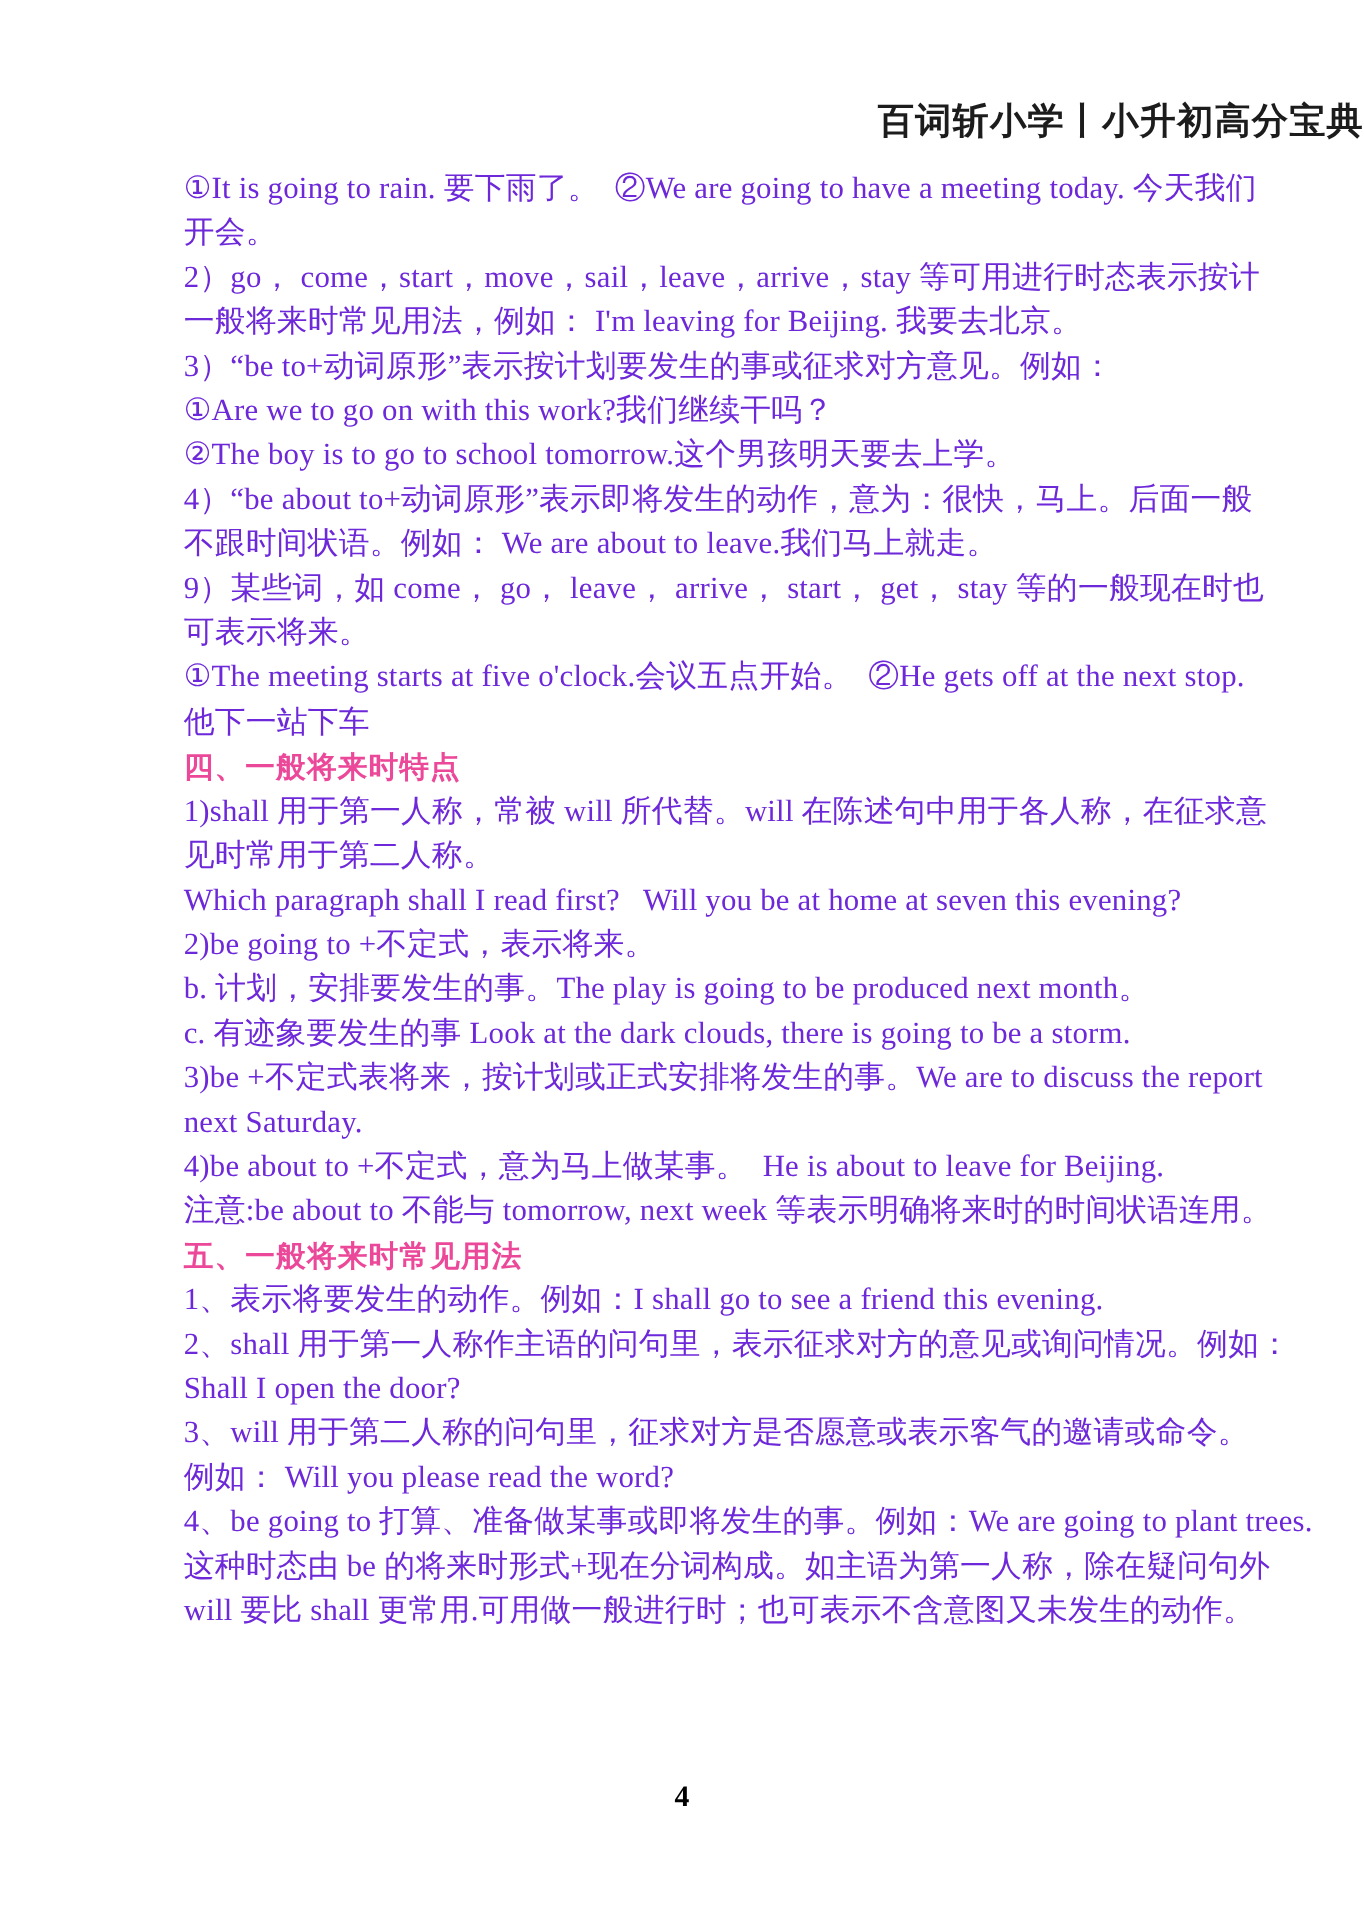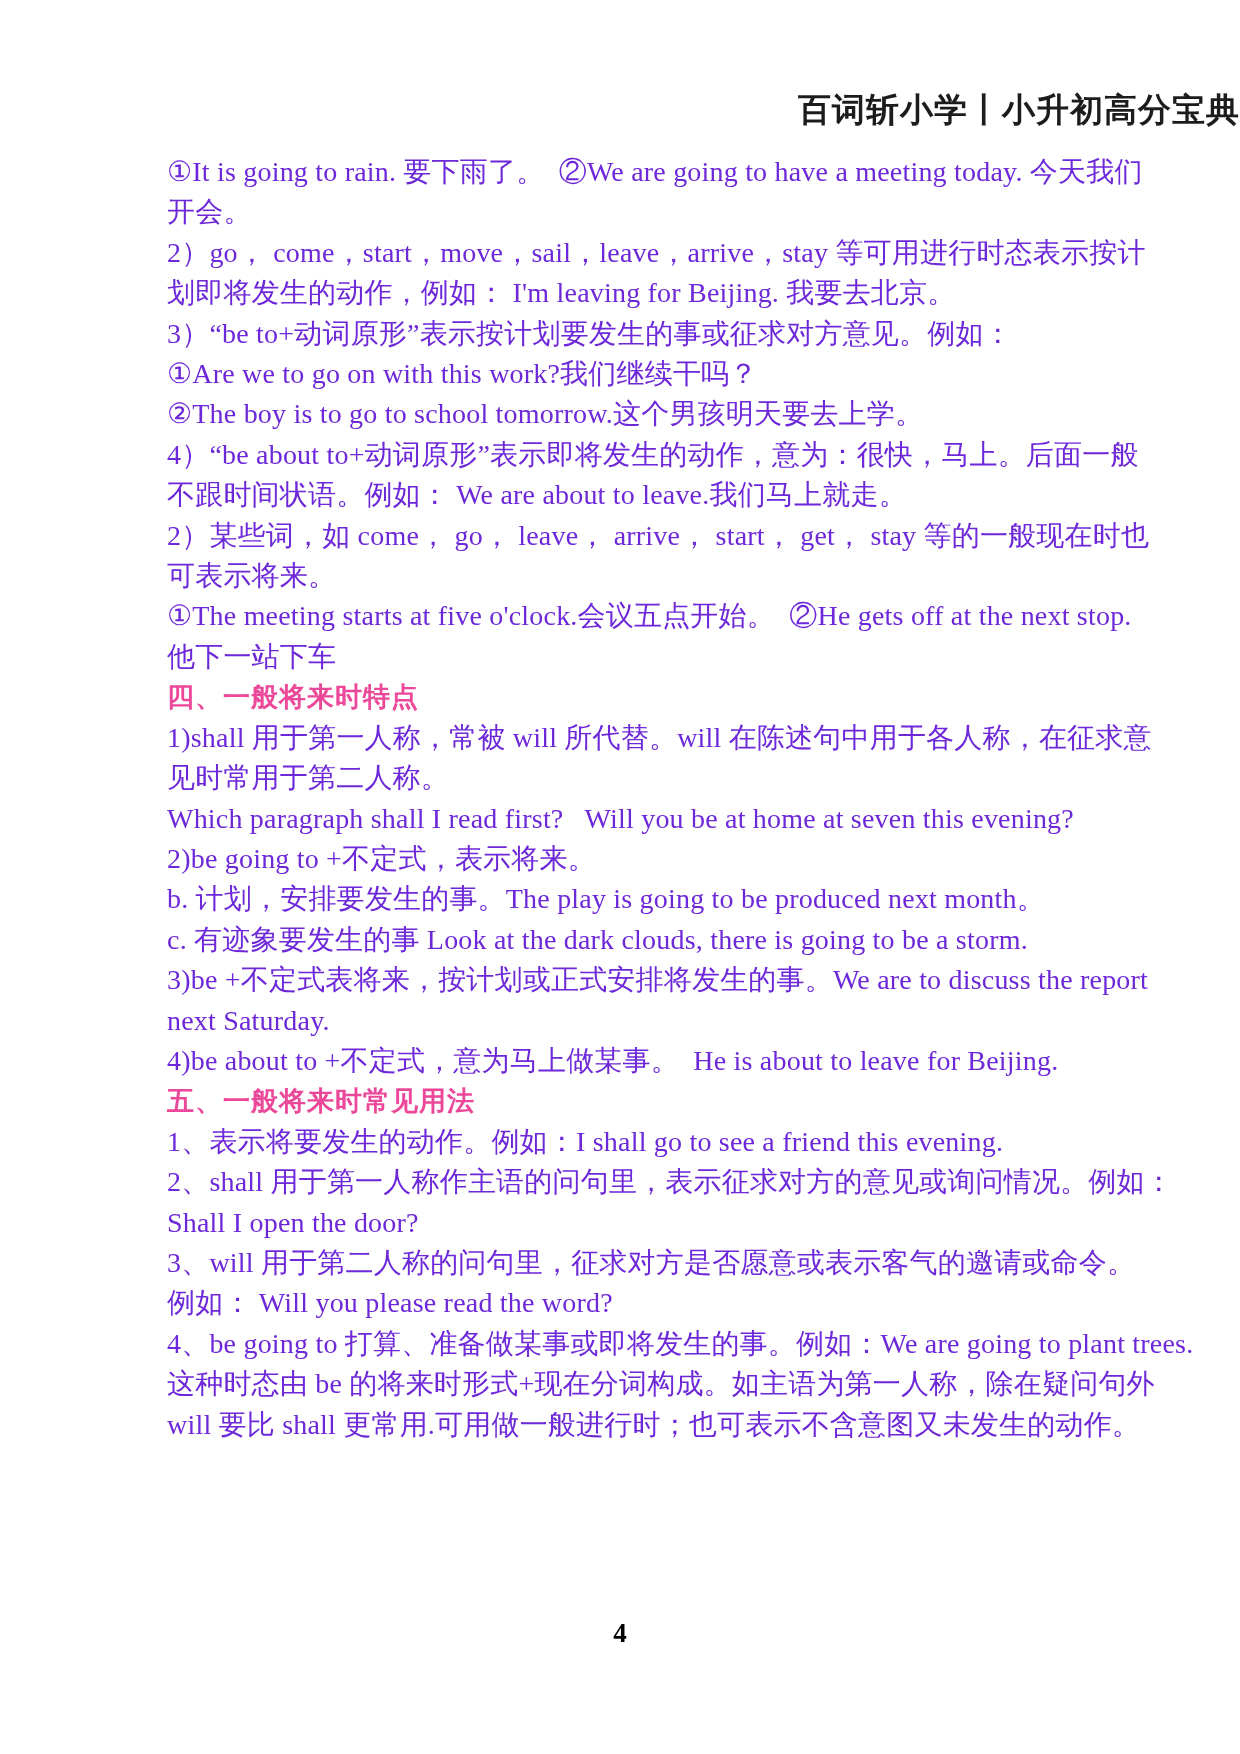--- a/index.html
+++ b/index.html
@@ -61,40 +61,41 @@
 </head>
 <body>
 
 <div class="page">
   <div class="title">百词斩小学丨小升初高分宝典</div>
 
   <div class="content">
       <div class="line">①It is going to rain. 要下雨了。  ②We are going to have a meeting today. 今天我们</div>
       <div class="line">开会。</div>
       <div class="line">2）go， come，start，move，sail，leave，arrive，stay 等可用进行时态表示按计</div>
-      <div class="line">划即将发生的动作，例如： I'm leaving for Beijing. 我要去北京。</div>
+      <div class="line">一般将来时常见用法，例如： I'm leaving for Beijing. 我要去北京。</div>
       <div class="line">3）“be to+动词原形”表示按计划要发生的事或征求对方意见。例如：</div>
       <div class="line">①Are we to go on with this work?我们继续干吗？</div>
       <div class="line">②The boy is to go to school tomorrow.这个男孩明天要去上学。</div>
       <div class="line">4）“be about to+动词原形”表示即将发生的动作，意为：很快，马上。后面一般</div>
       <div class="line">不跟时间状语。例如： We are about to leave.我们马上就走。</div>
-      <div class="line">2）某些词，如 come， go， leave， arrive， start， get， stay 等的一般现在时也</div>
+      <div class="line">9）某些词，如 come， go， leave， arrive， start， get， stay 等的一般现在时也</div>
       <div class="line">可表示将来。</div>
       <div class="line">①The meeting starts at five o'clock.会议五点开始。  ②He gets off at the next stop.</div>
       <div class="line">他下一站下车</div>
       <div class="line heading">四、一般将来时特点</div>
       <div class="line">1)shall 用于第一人称，常被 will 所代替。will 在陈述句中用于各人称，在征求意</div>
       <div class="line">见时常用于第二人称。</div>
       <div class="line">Which paragraph shall I read first?   Will you be at home at seven this evening?</div>
       <div class="line">2)be going to +不定式，表示将来。</div>
       <div class="line">b. 计划，安排要发生的事。The play is going to be produced next month。</div>
       <div class="line">c. 有迹象要发生的事 Look at the dark clouds, there is going to be a storm.</div>
       <div class="line">3)be +不定式表将来，按计划或正式安排将发生的事。We are to discuss the report</div>
       <div class="line">next Saturday.</div>
       <div class="line">4)be about to +不定式，意为马上做某事。  He is about to leave for Beijing.</div>
+      <div class="line">注意:be about to 不能与 tomorrow, next week 等表示明确将来时的时间状语连用。</div>
       <div class="line heading">五、一般将来时常见用法</div>
       <div class="line">1、表示将要发生的动作。例如：I shall go to see a friend this evening.</div>
       <div class="line">2、shall 用于第一人称作主语的问句里，表示征求对方的意见或询问情况。例如：</div>
       <div class="line">Shall I open the door?</div>
       <div class="line">3、will 用于第二人称的问句里，征求对方是否愿意或表示客气的邀请或命令。</div>
       <div class="line">例如： Will you please read the word?</div>
       <div class="line">4、be going to 打算、准备做某事或即将发生的事。例如：We are going to plant trees.</div>
       <div class="line">这种时态由 be 的将来时形式+现在分词构成。如主语为第一人称，除在疑问句外</div>
       <div class="line">will 要比 shall 更常用.可用做一般进行时；也可表示不含意图又未发生的动作。</div>
     </div>

